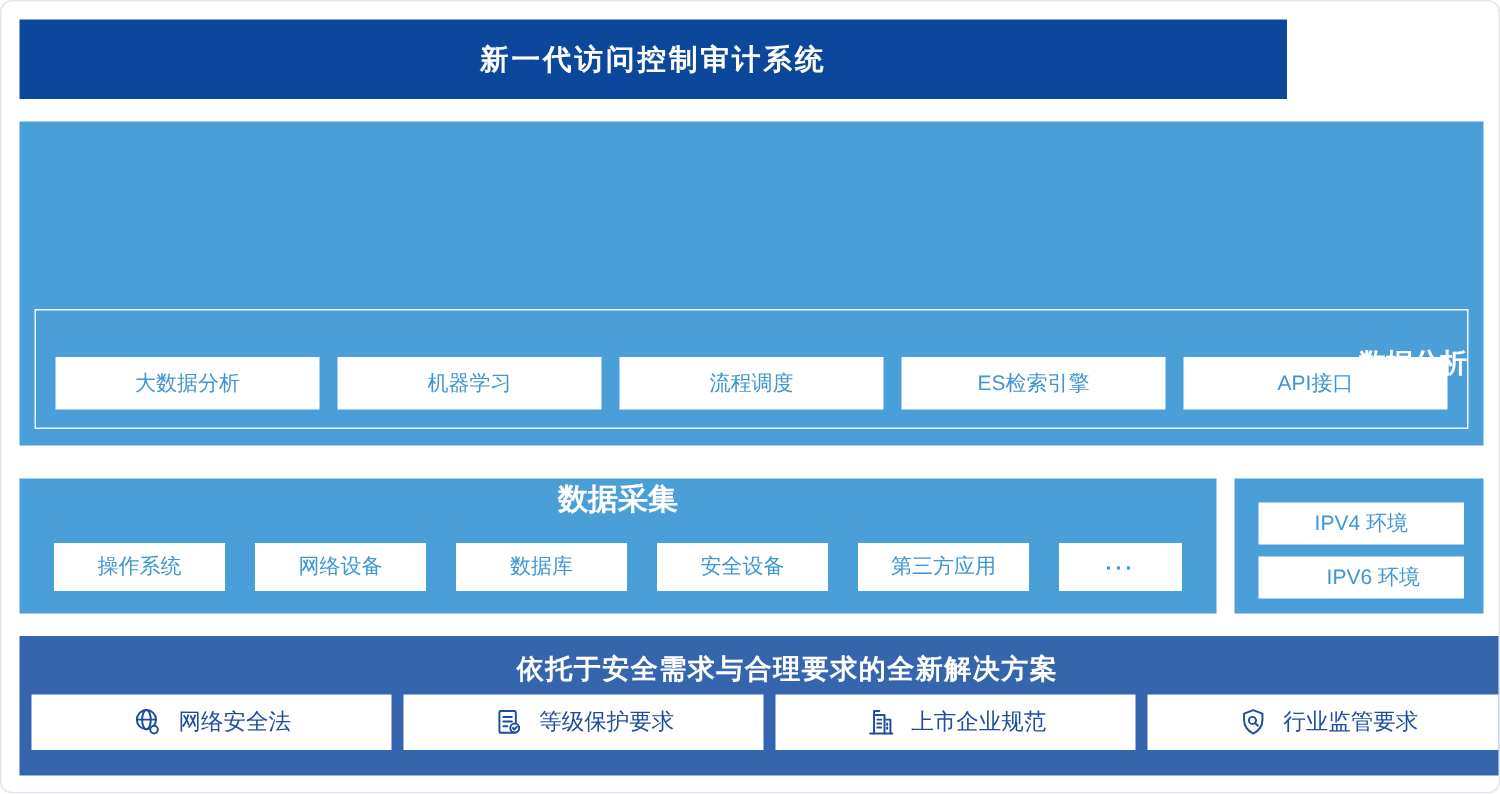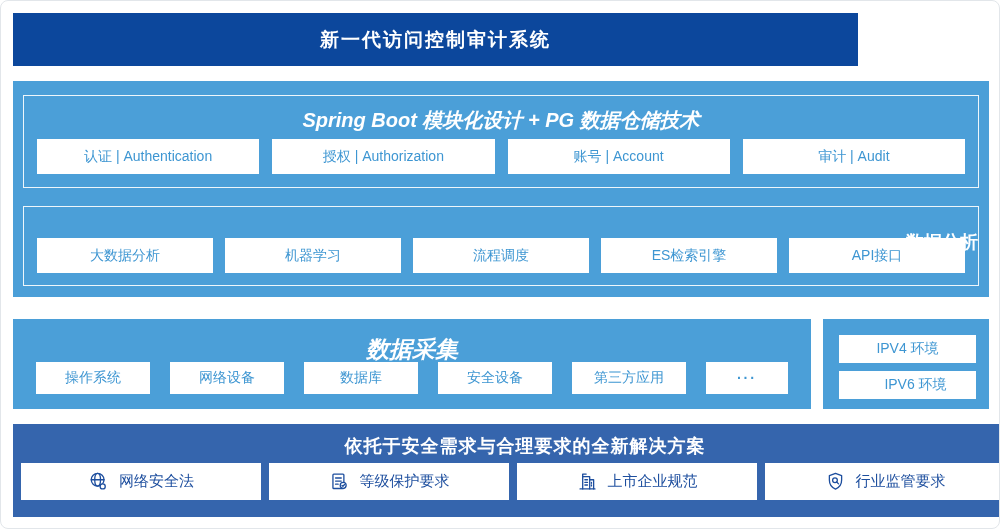--- a/index.html
+++ b/index.html
@@ -28,21 +28,21 @@
   .rowA { left:13px; right:13px; bottom:13px; gap:13px; }
   .rowB { left:13px; right:13px; bottom:12px; gap:12px; }
   .wbox {
     flex:1; height:35px; background:#fff;
     display:flex; align-items:center; justify-content:center;
     font-size:14px; color:var(--box-text,#3e96d2); white-space:nowrap;
   }
 
   
   .sec3 { position:absolute; left:12px; top:318px; width:798px; height:90px; background:var(--section-bg,#4b9fd8); }
-  .sec3 .ftitle { font-size:23px; margin-top:15px;font-style:italic; }
+  .sec3 .ftitle { font-size:20px; margin-top:0; }
   .row3 { left:23px; right:23px; bottom:15px; gap:20px; }
   .row3 .wbox { height:32px; }
   .row3 .dots { flex:0.72; letter-spacing:2px; font-weight:bold; }
 
   
   .env { position:absolute; left:822px; top:318px; width:166px; height:90px; background:var(--section-bg,#4b9fd8); }
   .env .wbox { position:absolute; left:16px; right:13px; flex:none; }
   .env1 { top:16px; height:28px; }
   .env2 { top:52px; height:28px;padding-left:16px; }
 
@@ -61,29 +61,20 @@
 <body>
 
 <div class="card">
 
   <div class="banner">
     <span class="t">新一代访问控制审计系统</span>
   </div>
 
   <div class="sec1">
 
-    <div class="frame frameA">
-      <div class="ftitle titleA">Spring Boot 模块化设计 + PG 数据仓储技术</div>
-      <div class="row rowA">
-        <div class="wbox">认证 | Authentication</div>
-        <div class="wbox">授权 | Authorization</div>
-        <div class="wbox">账号 | Account</div>
-        <div class="wbox">审计 | Audit</div>
-      </div>
-    </div>
 
     <div class="frame frameB">
       <div class="ftitle titleB">数据分析</div>
       <div class="row rowB">
         <div class="wbox">大数据分析</div>
         <div class="wbox">机器学习</div>
         <div class="wbox">流程调度</div>
         <div class="wbox">ES检索引擎</div>
         <div class="wbox">API接口</div>
       </div>

